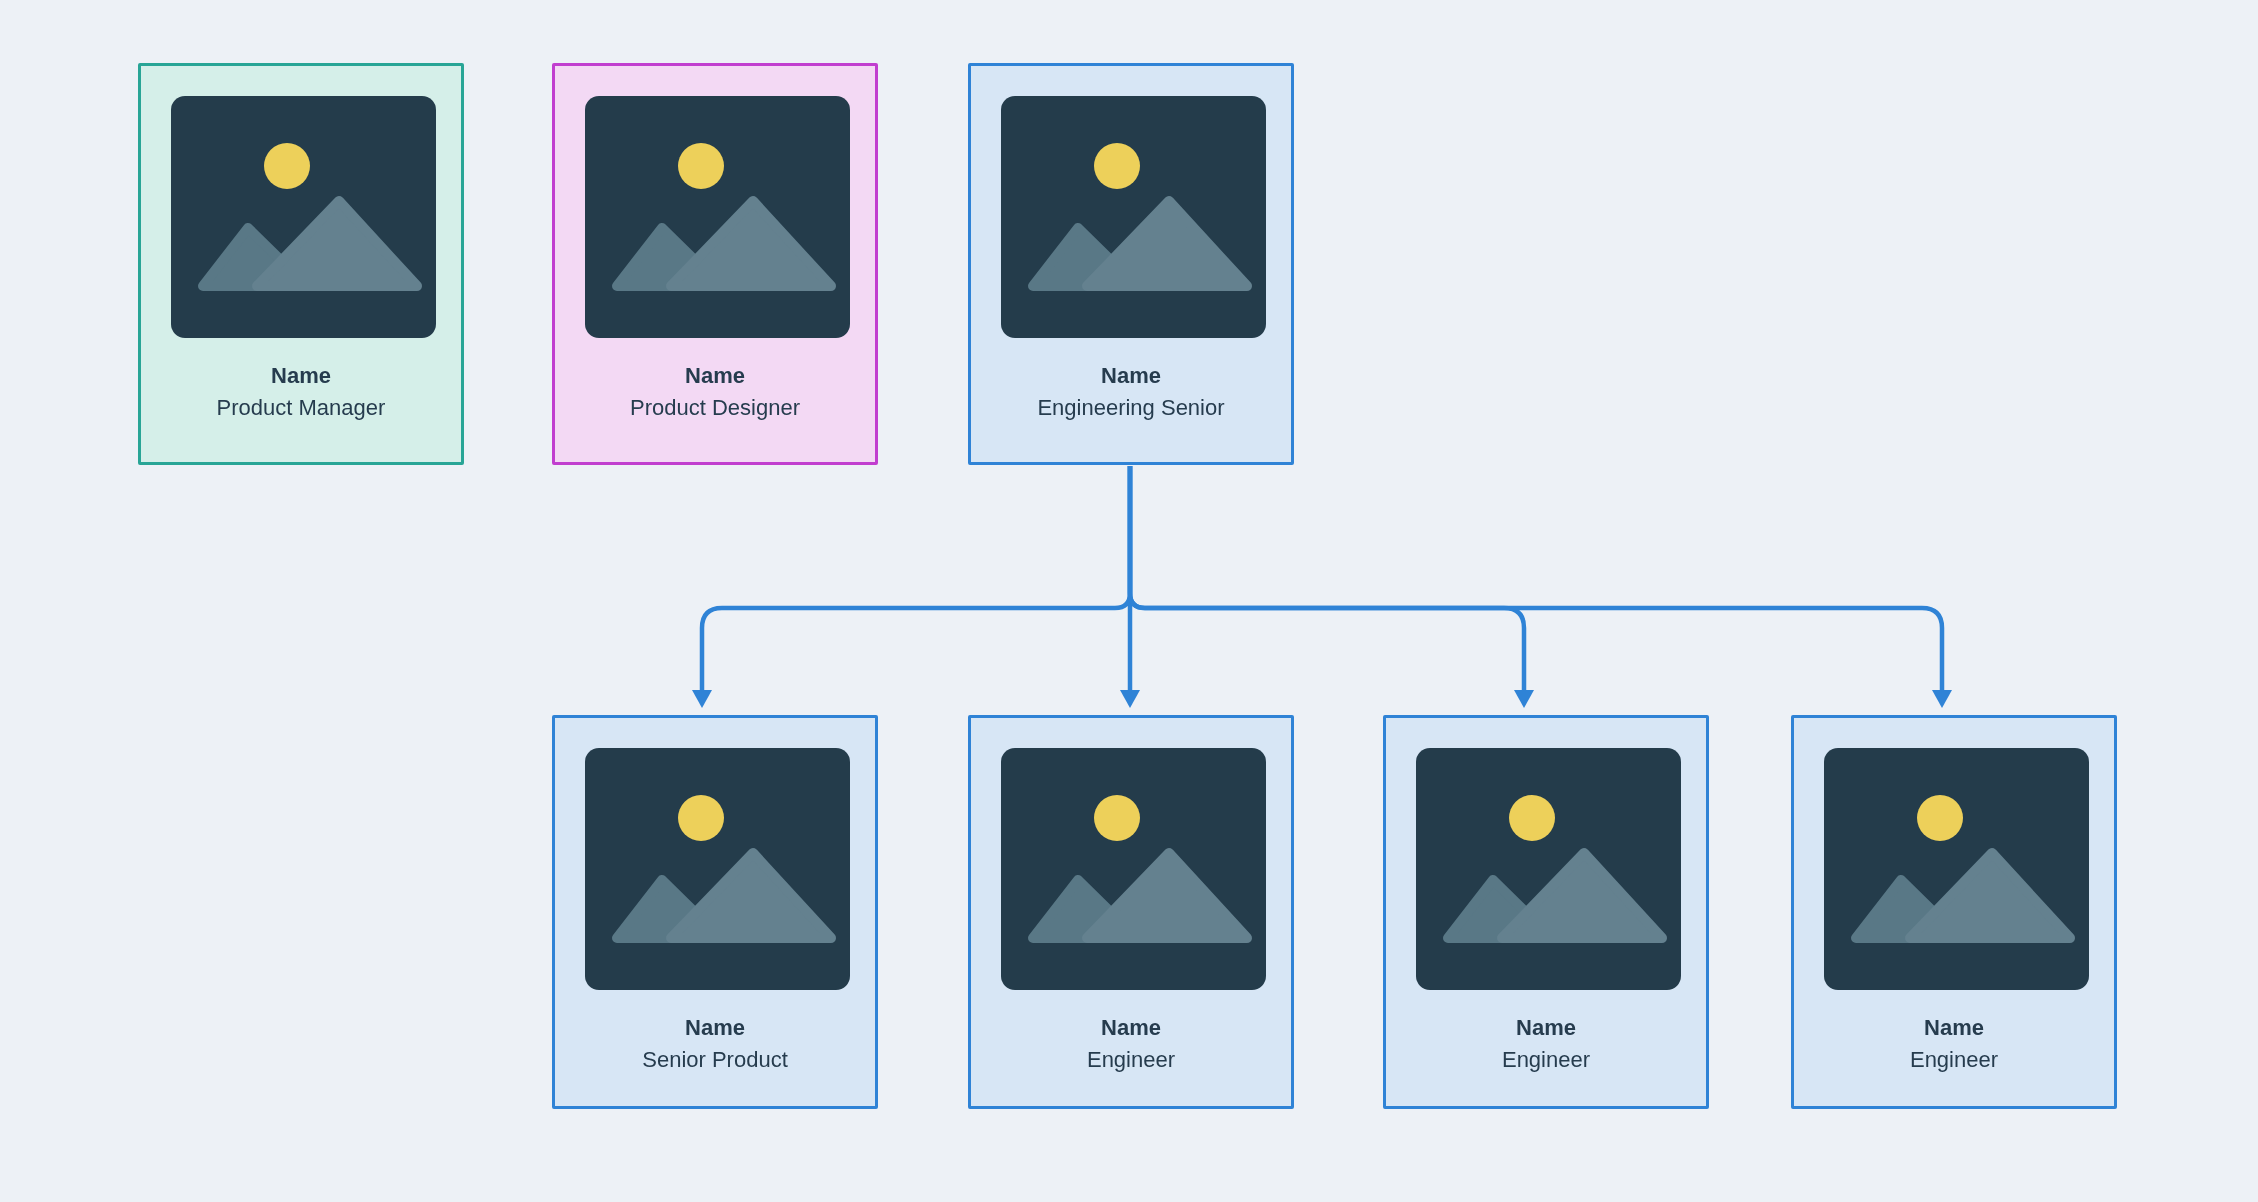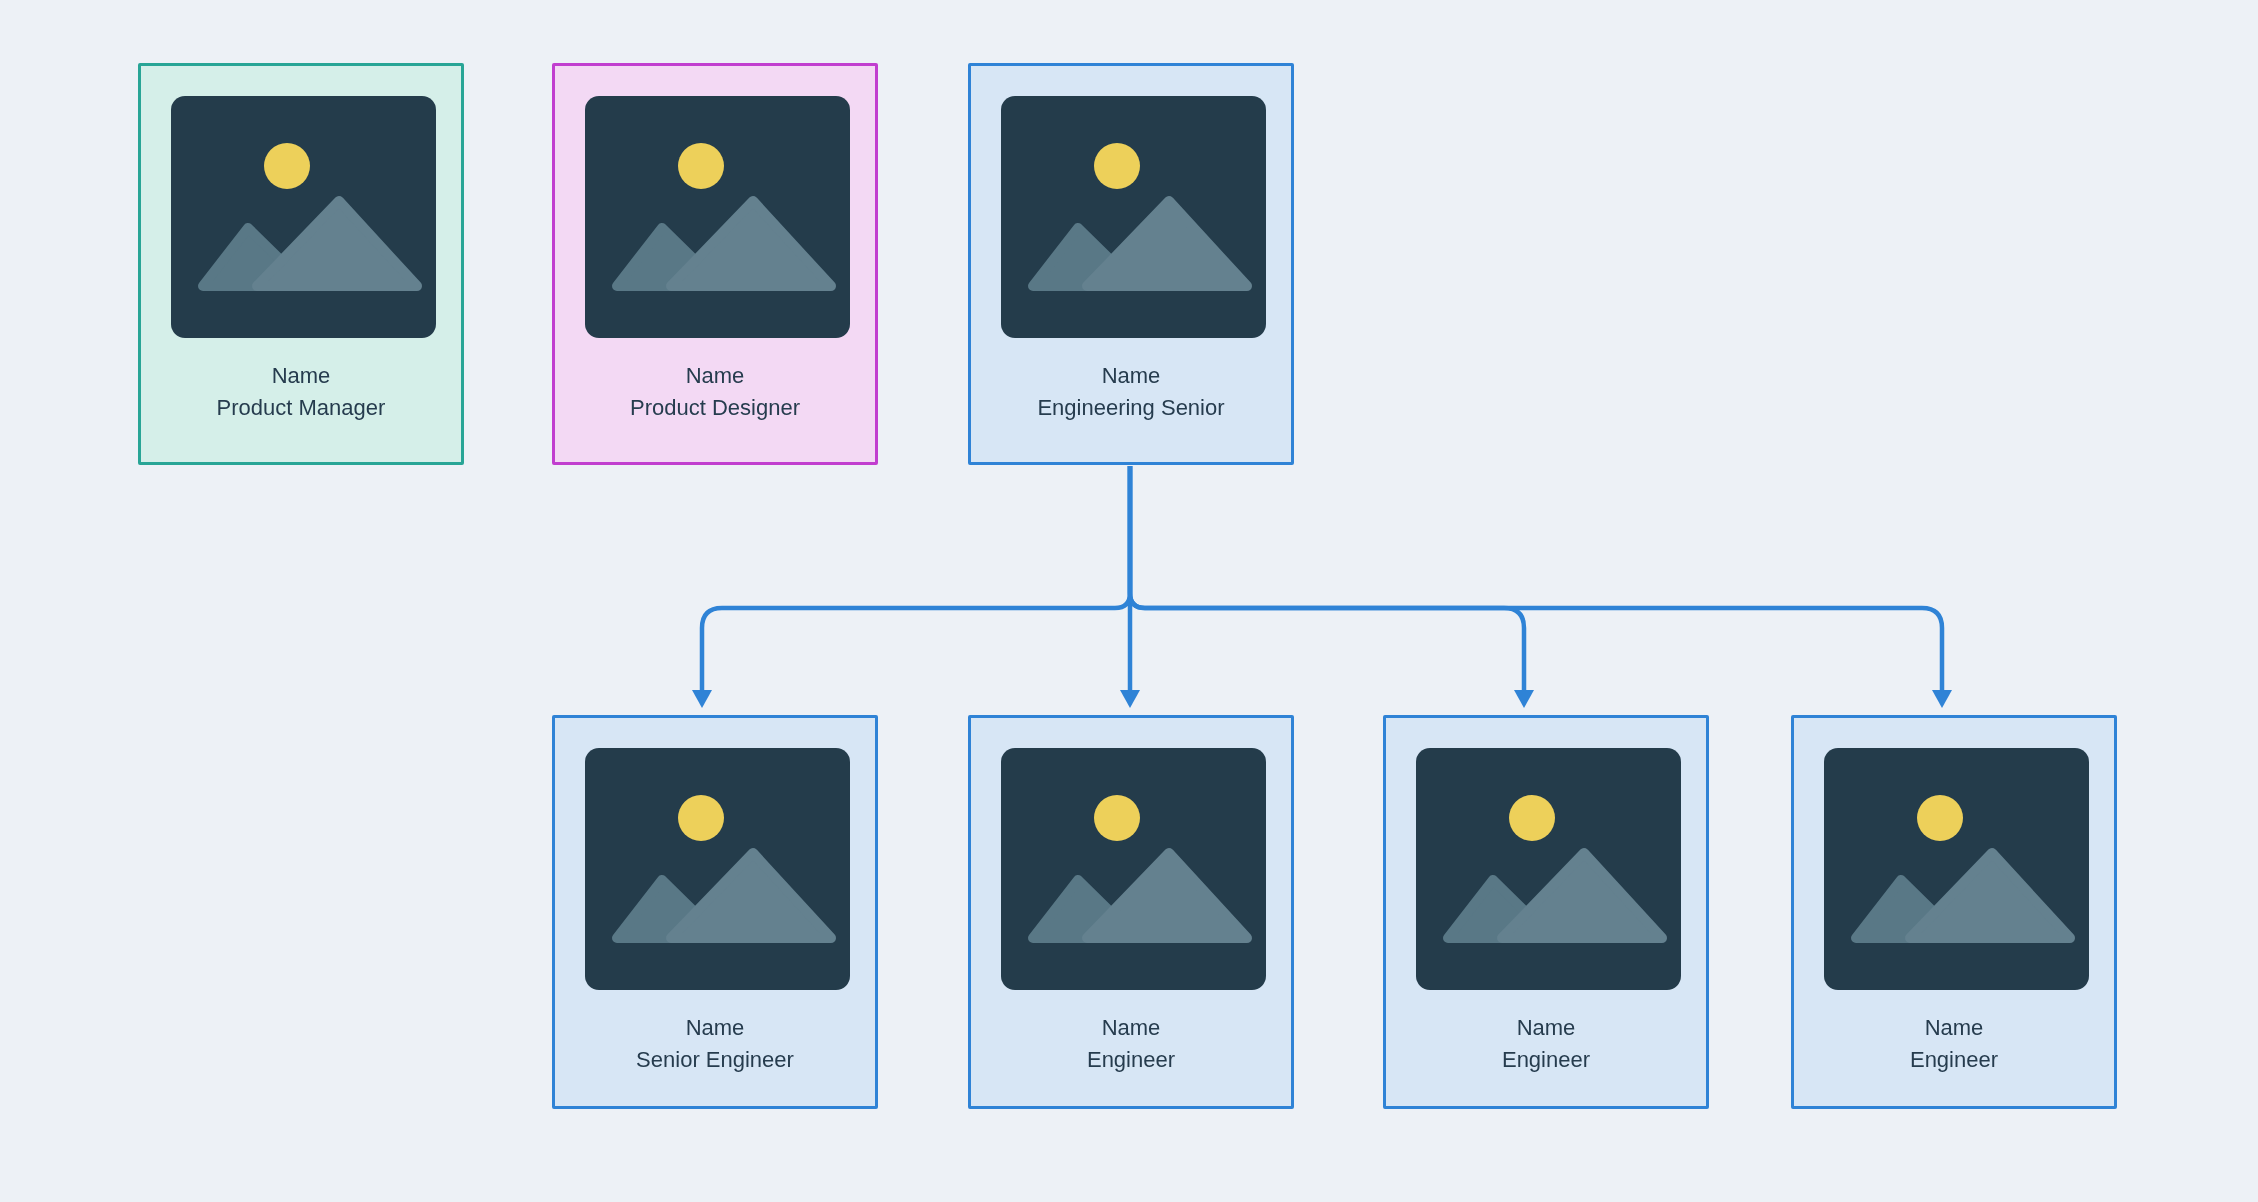--- a/index.html
+++ b/index.html
@@ -29,21 +29,21 @@
     position: absolute; left: 30px; top: 30px;
     width: 265px; height: 242px;
   }
   .thumb svg { display: block; width: 265px; height: 242px; }
 
   .label-block {
     position: absolute; left: 0; right: 0; top: 296px;
     text-align: center;
     color: var(--text-color, #263c4e);
   }
-  .card-name  { font-size: 22px; font-weight: 400; line-height: 28px; margin-bottom: 4px; }
+  .card-name  { font-size: 22px; font-weight: 700; line-height: 28px; margin-bottom: 4px; }
   .card-role  { font-size: 22px; font-weight: 400; line-height: 28px; }
 </style>
 </head>
 <body>
 
 <div id="canvas">
 
   <svg class="connectors" viewBox="0 0 2258 1202">
     <path d="M 1130 466 L 1130 593 Q 1130 608 1115 608 L 722 608 Q 702 608 702 628 L 702 691"></path>
     <path d="M 1130 466 L 1130 691"></path>
@@ -104,21 +104,21 @@
     <div class="thumb">
       <svg viewBox="0 0 265 242">
         <rect class="ic-frame" x="0" y="0" width="265" height="242" rx="14" fill="#243c4b"></rect>
         <circle class="ic-sun" cx="116" cy="70" r="23" fill="#edd05a"></circle>
         <path class="ic-mtn-l" d="M 32 190 L 77 132 L 136 190 Z" stroke-width="10" stroke-linejoin="round" fill="#597886" stroke="#597886"></path>
         <path class="ic-mtn-r" d="M 86 190 L 168 105 L 246 190 Z" stroke-width="10" stroke-linejoin="round" fill="#64818f" stroke="#64818f"></path>
       </svg>
     </div>
     <div class="label-block">
       <div class="card-name">Name</div>
-      <div class="card-role">Senior Engineer</div>
+      <div class="card-role">Senior Product</div>
     </div>
   </div>
 
   <div class="card short" style="left: 968px; top: 715px; background: rgb(215, 230, 245); border-color: rgb(47, 131, 214);">
     <div class="thumb">
       <svg viewBox="0 0 265 242">
         <rect class="ic-frame" x="0" y="0" width="265" height="242" rx="14" fill="#243c4b"></rect>
         <circle class="ic-sun" cx="116" cy="70" r="23" fill="#edd05a"></circle>
         <path class="ic-mtn-l" d="M 32 190 L 77 132 L 136 190 Z" stroke-width="10" stroke-linejoin="round" fill="#597886" stroke="#597886"></path>
         <path class="ic-mtn-r" d="M 86 190 L 168 105 L 246 190 Z" stroke-width="10" stroke-linejoin="round" fill="#64818f" stroke="#64818f"></path>

